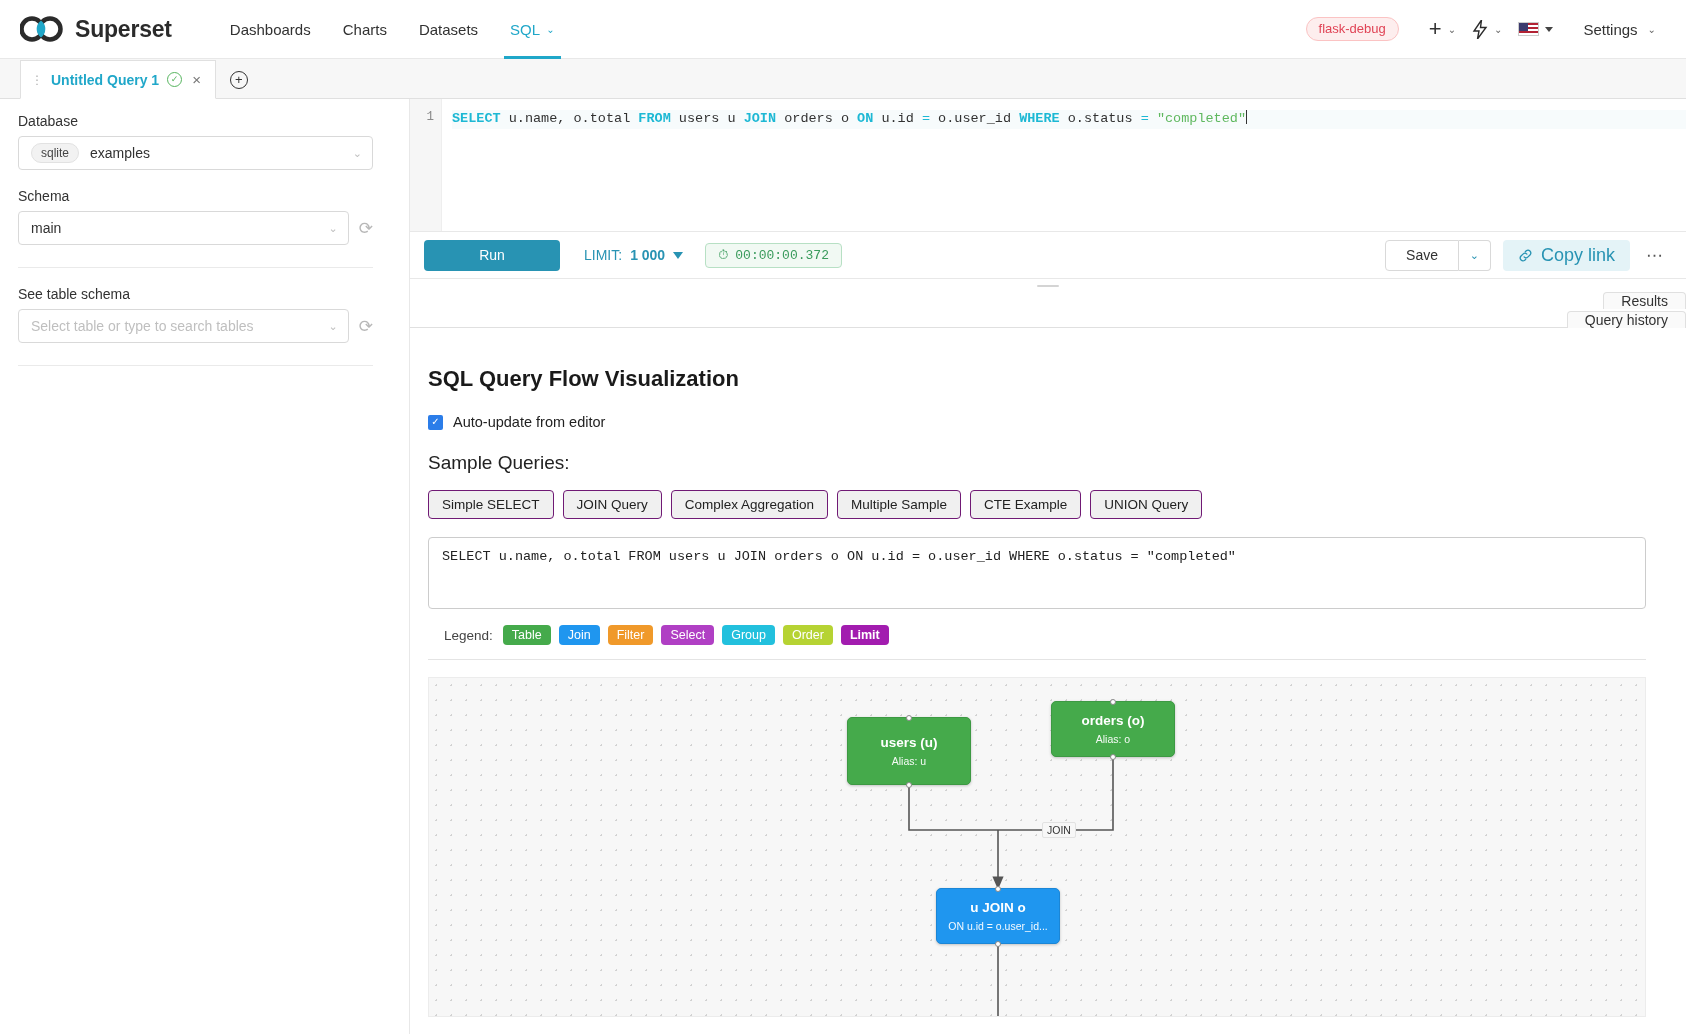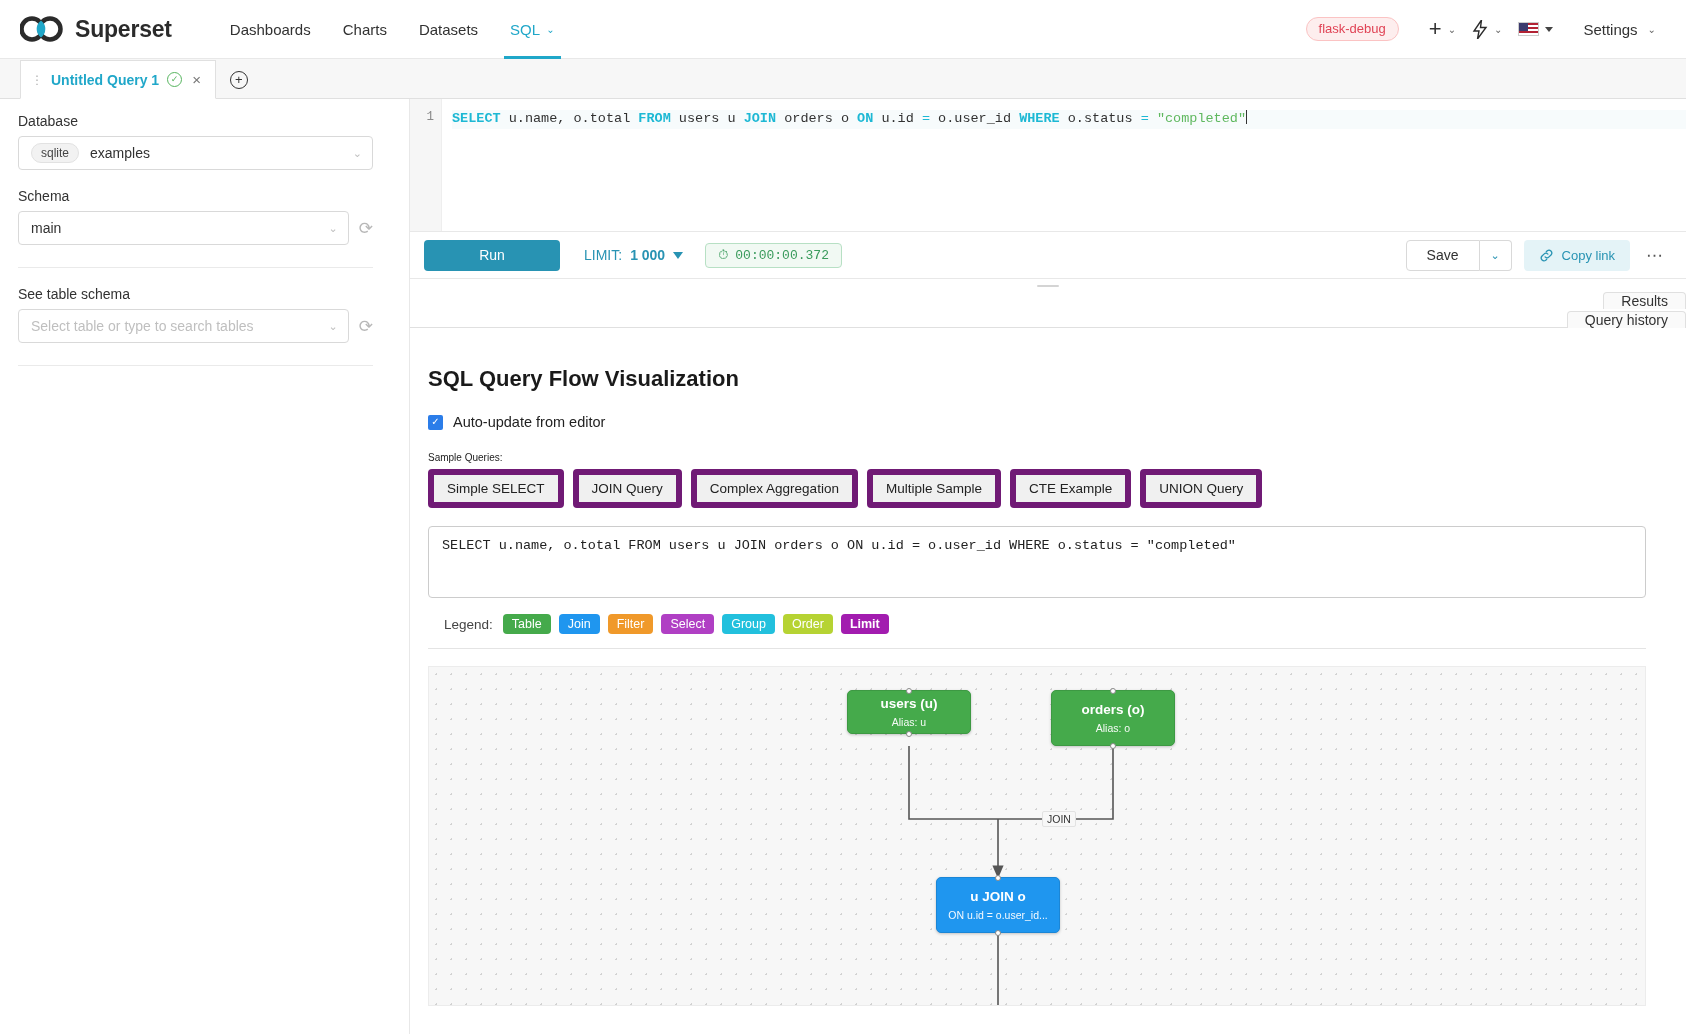--- a/index.html
+++ b/index.html
@@ -160,21 +160,21 @@
     font-size: 14px; padding: 0 20px; border-radius: 4px 0 0 4px; cursor: pointer;
     font-family: inherit;
   }
   .save-caret {
     height: 31px; width: 32px; border: 1px solid #d9d9d9; border-left: none;
     background: #fff; border-radius: 0 4px 4px 0; cursor: pointer;
     display: flex; align-items: center; justify-content: center; color: #2893b3; font-size: 11px;
   }
   .copylink-btn {
     height: 31px; background: #e4f3f7; color: #2893b3; border: none; border-radius: 4px;
-    font-size: 13px; padding: 0 15px; cursor: pointer; display: flex;
+    font-size: 18px; padding: 0 15px; cursor: pointer; display: flex;
     align-items: center; gap: 8px; font-family: inherit;
   }
   .dots-h { color: #555; font-size: 17px; cursor: pointer; padding: 0 4px; letter-spacing:1px;}
 
   .drag-handle { height: 13px; background: #fff; display:flex; align-items:center; justify-content:center; }
   .drag-handle .bar { width: 22px; height: 2px; background: #d4d4d4; border-radius: 2px; }
 
   
   .restabs {
     display: flex; align-items: flex-end; gap: 3px; padding: 0 0 0 18px;
@@ -191,24 +191,24 @@
   .viz { flex: 1; overflow: hidden; padding: 24px 40px 0 18px; background:#fff; }
   .viz-inner { max-width: 1220px; }
   .viz-title { font-size: 22px; font-weight: bold; color: #1a1a1a; margin: 14px 0 22px; }
   .chk-row { display: flex; align-items: center; gap: 10px; margin-bottom: 22px; }
   .chkbox {
     width: 15px; height: 15px; background: #2b7de9; border-radius: 2px;
     display: flex; align-items: center; justify-content: center; color: #fff;
     font-size: 10px; line-height: 1; cursor: pointer;
   }
   .chk-label { font-size: 14.5px; color: #222; }
-  .samples-label { font-size: 10px; color: #222; margin-bottom: 6px; }
+  .samples-label { font-size: 19px; color: #222; margin-bottom: 16px; }
   .samples { display: flex; gap: 9px; margin-bottom: 18px; flex-wrap: wrap; }
   .sample-btn {
-    background: #f0f0f0; border: 6px solid #701a75; border-radius: 4px;
+    background: #f0f0f0; border: 1px solid #701a75; border-radius: 4px;
     font-size: 13.5px; padding: 6px 13px; color: #222; cursor: pointer; font-family: inherit;
   }
   .sql-box {
     width: 100%; height: 72px; border: 1px solid #ccc; border-radius: 4px;
     font-family: "Liberation Mono", monospace; font-size: 13.5px; color: #222;
     padding: 11px 13px; resize: none; background:#fff;
   }
   .legend-row { display: flex; align-items: center; gap: 8px; margin: 13px 0 0; }
   .legend-label { font-size: 13.5px; color: #444; margin-right: 2px; margin-left: 16px; }
   .badge {
@@ -452,21 +452,21 @@
                 <path d="M0.5,0.5 L8.5,4 L0.5,7.5 Z" fill="#555"></path>
               </marker>
             </defs>
             <path d="M480,79 L480,152 L569,152" fill="none" stroke="#555" stroke-width="1.6"></path>
             <path d="M684,79 L684,152 L569,152" fill="none" stroke="#555" stroke-width="1.6"></path>
             <path d="M569,152 L569,205" fill="none" stroke="#555" stroke-width="1.6" marker-end="url(#arrow)"></path>
             <path d="M569,266 L569,340" fill="none" stroke="#555" stroke-width="1.6"></path>
           </svg>
           <div class="edge-label" style="left:613px;top:144px;">JOIN</div>
           <div id="nodes">
-              <div class="node table" style="left: 418px; top: 23px; width: 124px; height: 44px;">
+              <div class="node table" style="left: 418px; top: 39px; width: 124px; height: 68px;">
                 <span class="handle top"></span>
                 <div class="n-title">users (u)</div>
                 <div class="n-sub">Alias: u</div>
                 <span class="handle bot"></span>
               </div>
               <div class="node table" style="left: 622px; top: 23px; width: 124px; height: 56px;">
                 <span class="handle top"></span>
                 <div class="n-title">orders (o)</div>
                 <div class="n-sub">Alias: o</div>
                 <span class="handle bot"></span>

